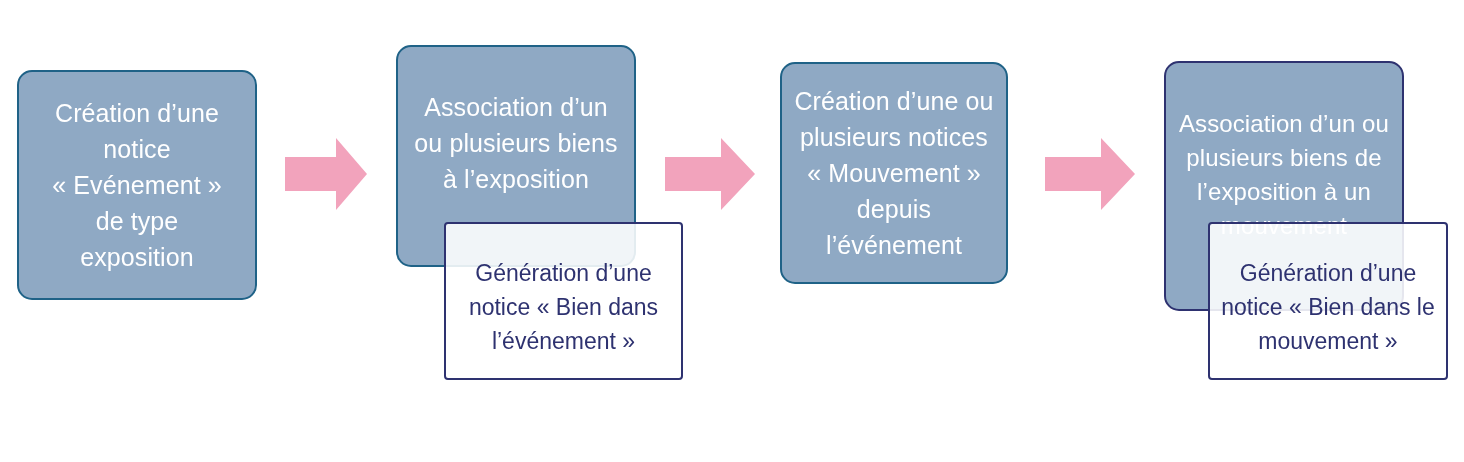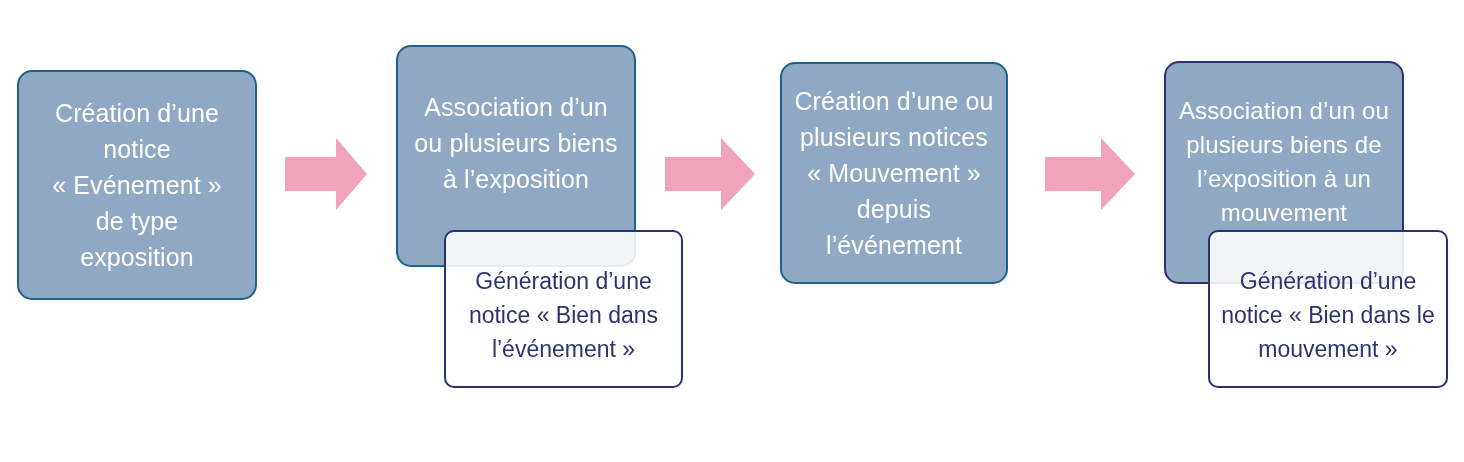--- a/index.html
+++ b/index.html
@@ -44,26 +44,25 @@
     padding: 0 8px;
     letter-spacing: 0.1px;
   }
 
   
   .callout-box {
     position: absolute;
     box-sizing: border-box;
     background: rgba(255,255,255,0.88);
     border: 2px solid #2E3270;
-    border-radius: 10px;
+    border-radius: 4px;
     display: flex;
     align-items: center;
     justify-content: center;
     z-index: 5;
-    margin-top: 8px;
   }
   .callout-text {
     color: #2E3270;
     font-size: 23px;
     line-height: 34px;
     text-align: center;
     white-space: pre-line;
     padding: 0 10px;
   }
 
@@ -118,21 +117,21 @@
 depuis
 l’événement</div>
   </div>
 
   <div class="arrow" style="left:1045px; top:138px; width:90px; height:72px;">
     <svg width="90" height="72" viewBox="0 0 90 72" xmlns="http://www.w3.org/2000/svg">
       <polygon points="0,19 56,19 56,0 90,36 56,72 56,53 0,53" fill="#F2A3BC"></polygon>
     </svg>
   </div>
 
-  <div class="proc-box navy-edge" style="left:1164px; top:61px; width:240px; height:223px;">
+  <div class="proc-box navy-edge" style="left:1164px; top:61px; width:240px; height:250px;">
     <div class="proc-text" style="margin-top:-22px; font-size:24px; line-height:34px;">Association d’un ou
 plusieurs biens de
 l’exposition à un
 mouvement</div>
   </div>
 
   <div class="callout-box" style="left:1208px; top:222px; width:240px; height:158px;">
     <div class="callout-text" style="margin-top:12px;">Génération d’une
 notice « Bien dans le
 mouvement »</div>

